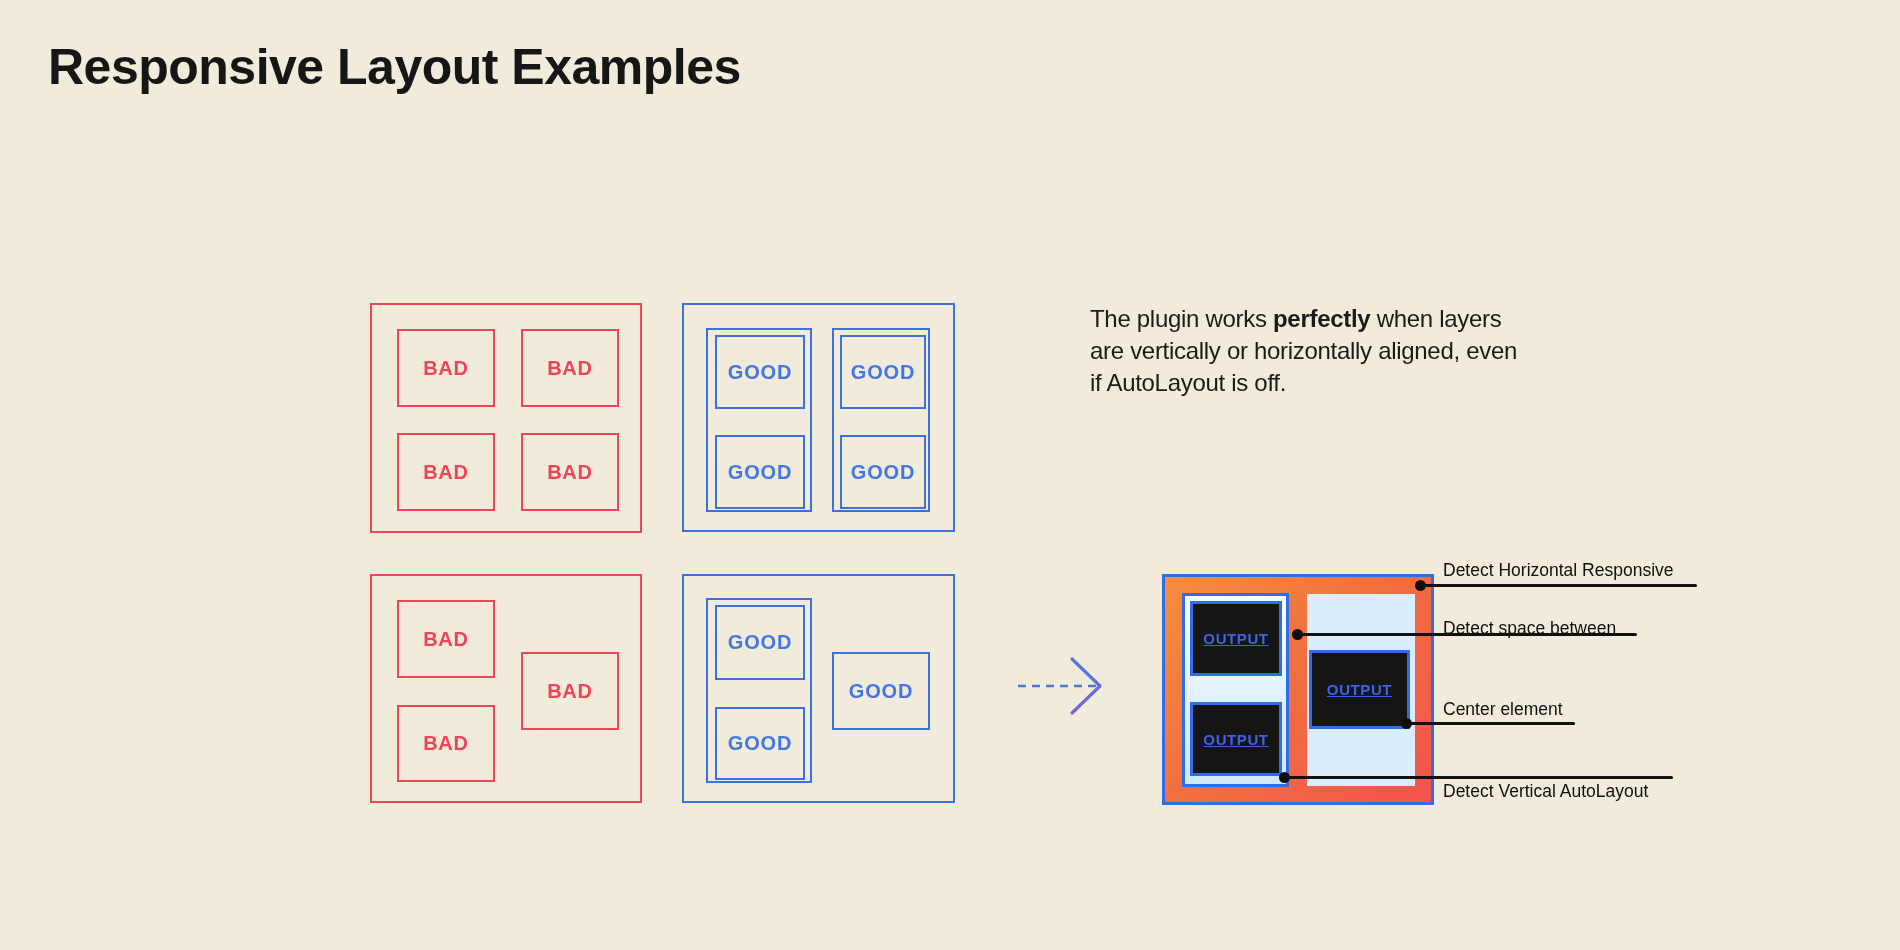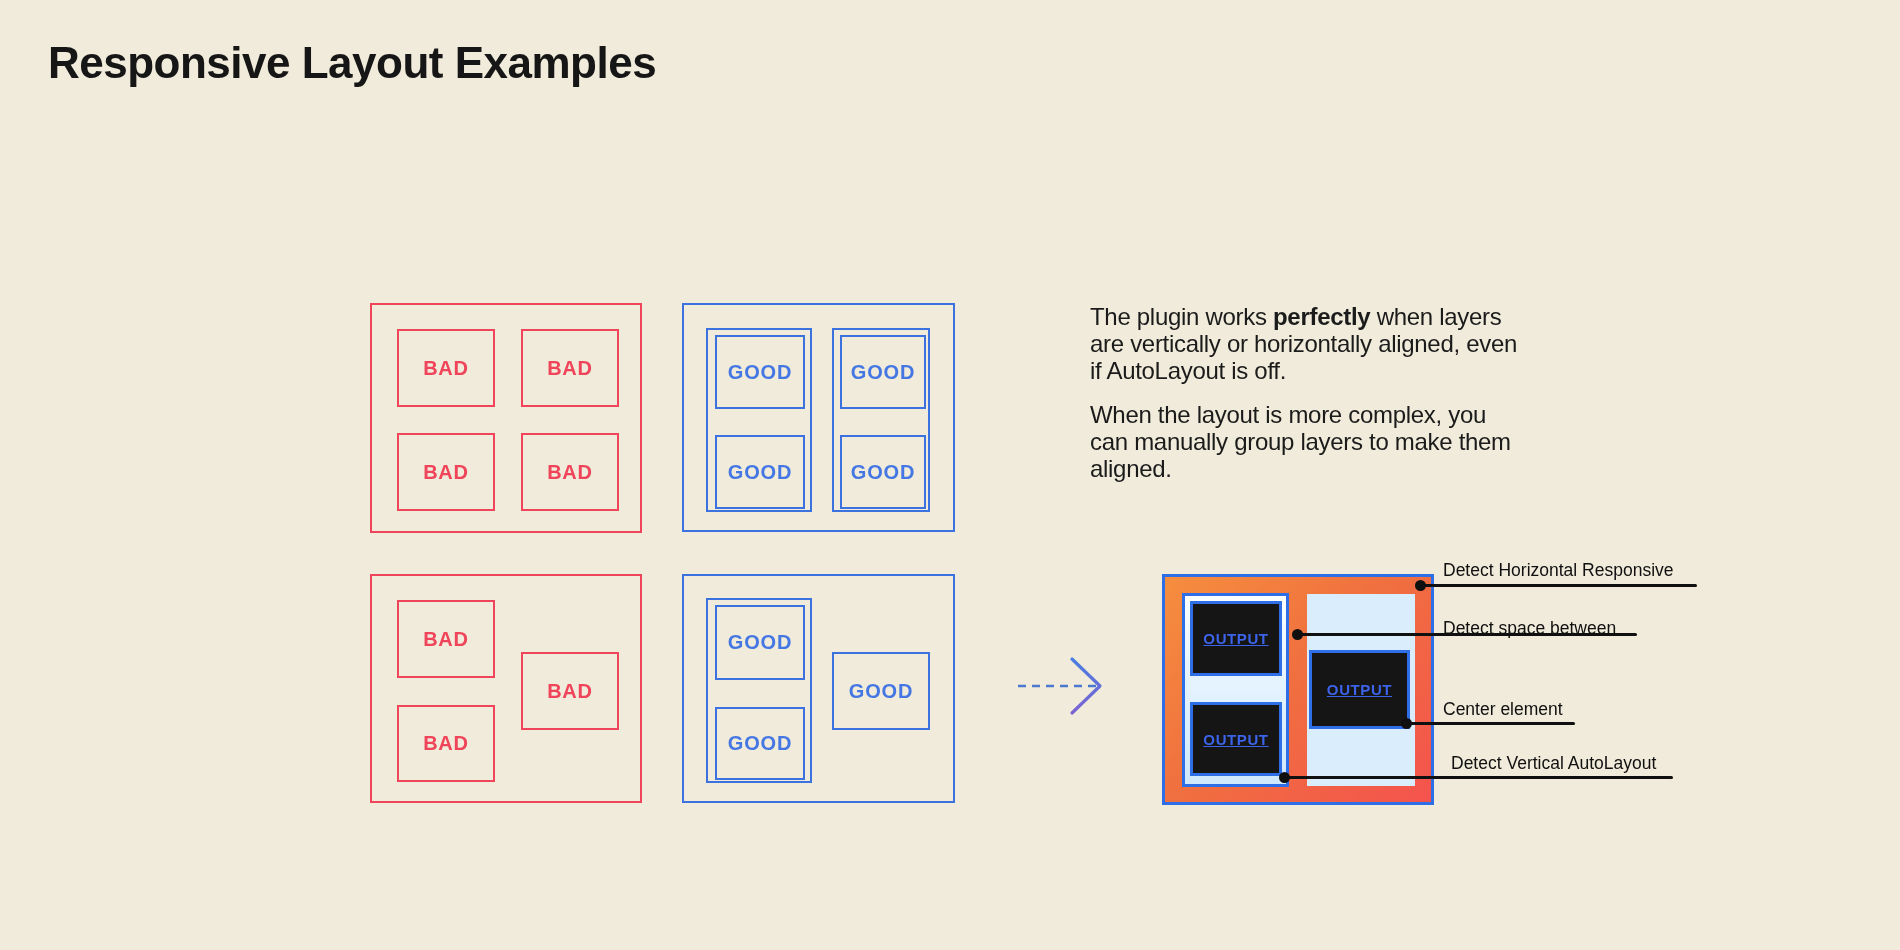--- a/index.html
+++ b/index.html
@@ -3,38 +3,38 @@
 <meta charset="utf-8">
 <style>
   html,body{margin:0;padding:0;background:#f0ebda;}
   .canvas{
     position:relative;width:1900px;height:950px;overflow:hidden;
     background:#f0ebda;
     font-family:"Liberation Sans", sans-serif;
   }
   .page-title{
     position:absolute;left:48px;top:38px;margin:0;
-    font-size:44px;font-weight:800;letter-spacing:-0.5px;color:#161616;
+    font-size:50px;font-weight:800;letter-spacing:-0.5px;color:#161616;
   }
   
   .panel{position:absolute;box-sizing:border-box;border:2px solid;}
   .panel.red{border-color:#ef4459;}
   .panel.blue{border-color:#3b72e0;}
   .box{
     position:absolute;box-sizing:border-box;border:2px solid;
     display:flex;align-items:center;justify-content:center;
     font-size:20px;font-weight:700;letter-spacing:0.8px;
   }
   .box.bad{border-color:#ef4459;color:#ef4459;}
   .box.good{border-color:#3b72e0;color:#4477e3;text-align:center;}
   .group{position:absolute;box-sizing:border-box;border:2px solid #3b72e0;}
   
   .textblock{
     position:absolute;left:1090px;top:303px;width:438px;
-    font-size:24px;line-height:27px;letter-spacing:-0.3px;color:#1b1b1b;
+    font-size:24px;line-height:32px;letter-spacing:-0.3px;color:#1b1b1b;
   }
   .textblock p{margin:0;}
   .textblock p + p{margin-top:17px;}
   .textblock b{font-weight:700;}
   
   .arrow{position:absolute;left:1008px;top:648px;}
   
   .output{
     position:absolute;left:1162px;top:574px;width:272px;height:231px;
     box-sizing:border-box;border:3px solid #2e6fe8;
@@ -93,21 +93,20 @@
   <div class="panel blue" style="left:682px;top:574px;width:273px;height:229px;">
     <div class="group" style="left:22px;top:22px;width:106px;height:185px;">
       <div class="box good" style="left:7px;top:5px;width:90px;height:75px;">GOOD</div>
       <div class="box good" style="left:7px;top:107px;width:90px;height:73px;">GOOD</div>
     </div>
     <div class="box good" style="left:148px;top:76px;width:98px;height:78px;">GOOD</div>
   </div>
 
   <div class="textblock">
     <p><span>The plugin works </span><b>perfectly</b><span> when layers are vertically or horizontally aligned, even if AutoLayout is off.</span></p>
-    <p>When the layout is more complex, you can manually group layers to make them aligned.</p>
   </div>
 
   <svg class="arrow" width="102" height="78" viewBox="0 0 102 78">
     <defs>
       <linearGradient id="chev" x1="0" y1="0" x2="0" y2="1">
         <stop offset="0" stop-color="#4b7de0"></stop>
         <stop offset="1" stop-color="#7b63d4"></stop>
       </linearGradient>
     </defs>
     <line x1="10" y1="38" x2="88" y2="38" stroke="#4b79cf" stroke-width="2.6" stroke-dasharray="8 6"></line>
@@ -131,15 +130,15 @@
   <div class="ann-line" style="left:1297px;top:633px;width:340px;"></div>
   <div class="ann-dot" style="left:1292px;top:629px;"></div>
   <div class="ann-label" style="left:1443px;top:610px;margin-top:8px;">Detect space between</div>
 
   <div class="ann-line" style="left:1406px;top:722px;width:169px;"></div>
   <div class="ann-dot" style="left:1401px;top:718px;"></div>
   <div class="ann-label" style="left:1443px;top:699px;">Center element</div>
 
   <div class="ann-line" style="left:1284px;top:776px;width:389px;"></div>
   <div class="ann-dot" style="left:1279px;top:772px;"></div>
-  <div class="ann-label" style="left:1443px;top:753px;margin-left:8px;">Detect Vertical AutoLayout</div>
+  <div class="ann-label" style="left:1443px;top:781px;">Detect Vertical AutoLayout</div>
 
 </div>
 
 </body></html>

